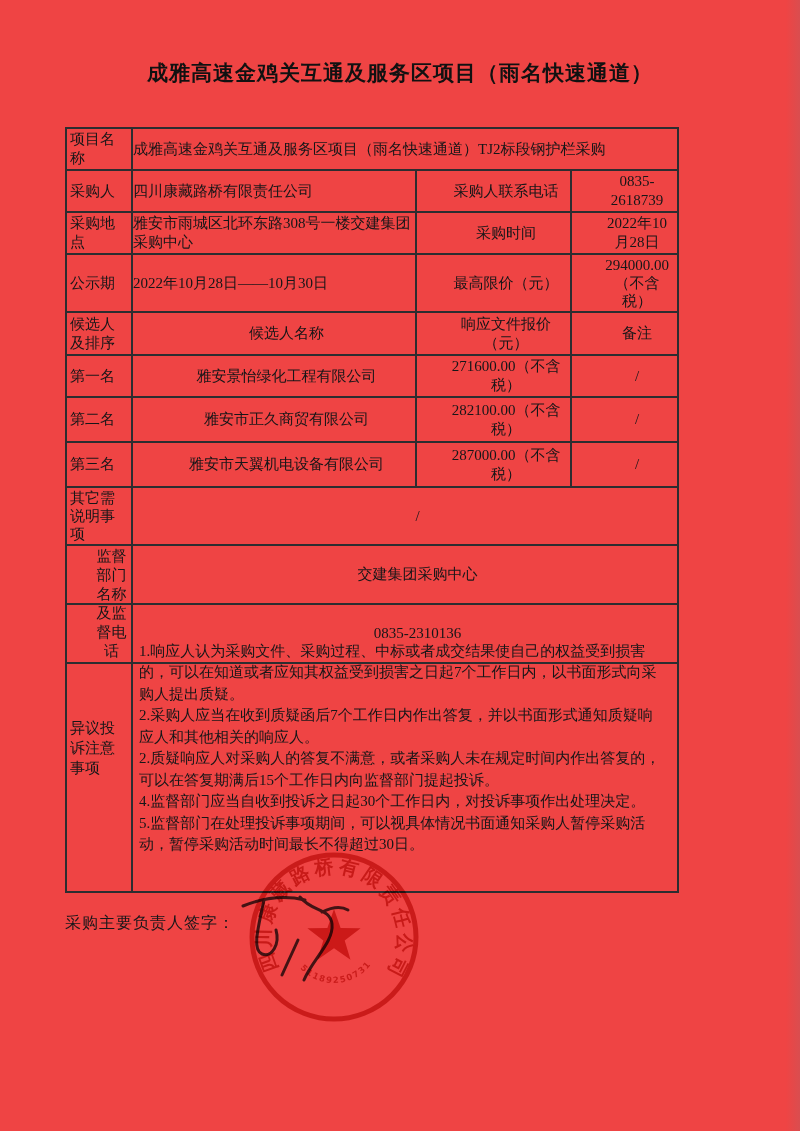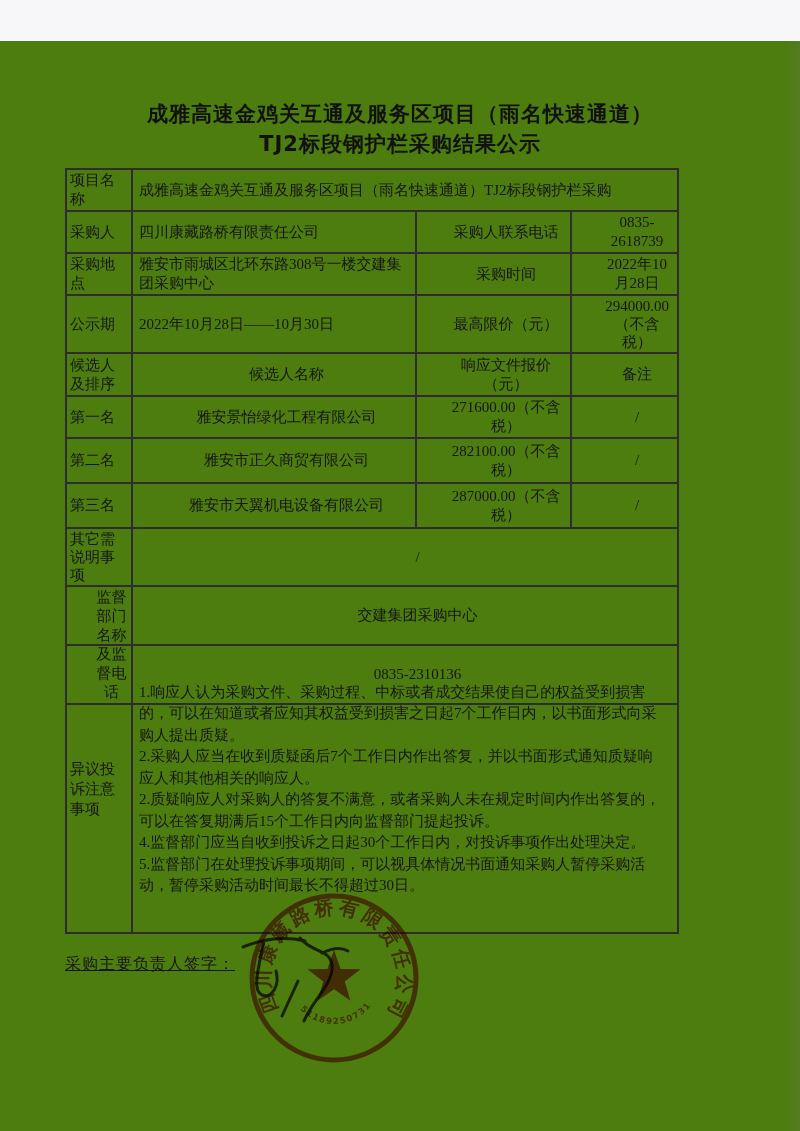--- a/index.html
+++ b/index.html
@@ -6,22 +6,21 @@
   body{
     width:800px;height:1131px;
     background:#f7f7f9;
     font-family:"Liberation Serif","DejaVu Serif",serif;
     color:#1c1c1e;
     position:relative;
     overflow:hidden;
   }
   .page{
     position:absolute;inset:0;
-    background:#4d7c0f;
-    margin-top:41px;
+    background:#ef4444;
   }
   .edge-shadow{
     position:absolute;top:0;right:0;width:14px;height:100%;
     background:linear-gradient(to right, rgba(0,0,0,0), rgba(120,120,130,0.18));
   }
   .title{
     position:absolute;left:0;top:58px;width:800px;
     text-align:center;
     font-family:"DejaVu Sans","Liberation Sans",sans-serif;
     font-weight:700;font-size:21px;line-height:30px;color:#111;
@@ -36,33 +35,33 @@
   .objection-table{top:603px;height:290px;}
   td{
     border:2px solid #2d2d30;
     padding:1px 3px;
     vertical-align:middle;
     overflow:hidden;
     line-height:19px;
   }
   td.lab{text-align:left;}
   td.ctr{text-align:center;padding-left:28px;}
-  td.val-left{text-align:left;padding-left:6px;}
+  td.val-left{text-align:left;padding-left:0;}
   .two-line{line-height:18px;display:block;}
   .objection-label{
     text-align:left;vertical-align:middle;line-height:20px;
   }
   .objection-body{
     text-align:left;vertical-align:middle;
     padding:10px 12px 10px 6px;line-height:21.5px;font-size:15px;
   }
   .objection-body p{margin:0;}
   .sign-label{
     position:absolute;left:65px;top:913px;
-    font-size:16px;letter-spacing:1px;color:#17171a;text-decoration:underline;
+    font-size:16px;letter-spacing:1px;color:#17171a;
   }
   .seal{
     position:absolute;left:219px;top:822px;width:230px;height:230px;
     mix-blend-mode:multiply;opacity:0.92;
   }
   .seal text{
     font-family:"DejaVu Sans","Liberation Sans",sans-serif;
     fill:#cf423c;font-weight:700;
   }
   .signature{
@@ -70,21 +69,20 @@
     mix-blend-mode:multiply;
   }
 </style>
 </head>
 <body>
 
 <div class="page">
 
   <div class="title">
     <div>成雅高速金鸡关互通及服务区项目（雨名快速通道）</div>
-    <div>TJ2标段钢护栏采购结果公示</div>
   </div>
 
   <table class="main-table">
     <colgroup>
         <col style="width:66px">
         <col style="width:284px">
         <col style="width:155px">
         <col style="width:107px">
       </colgroup>
     <tbody>

